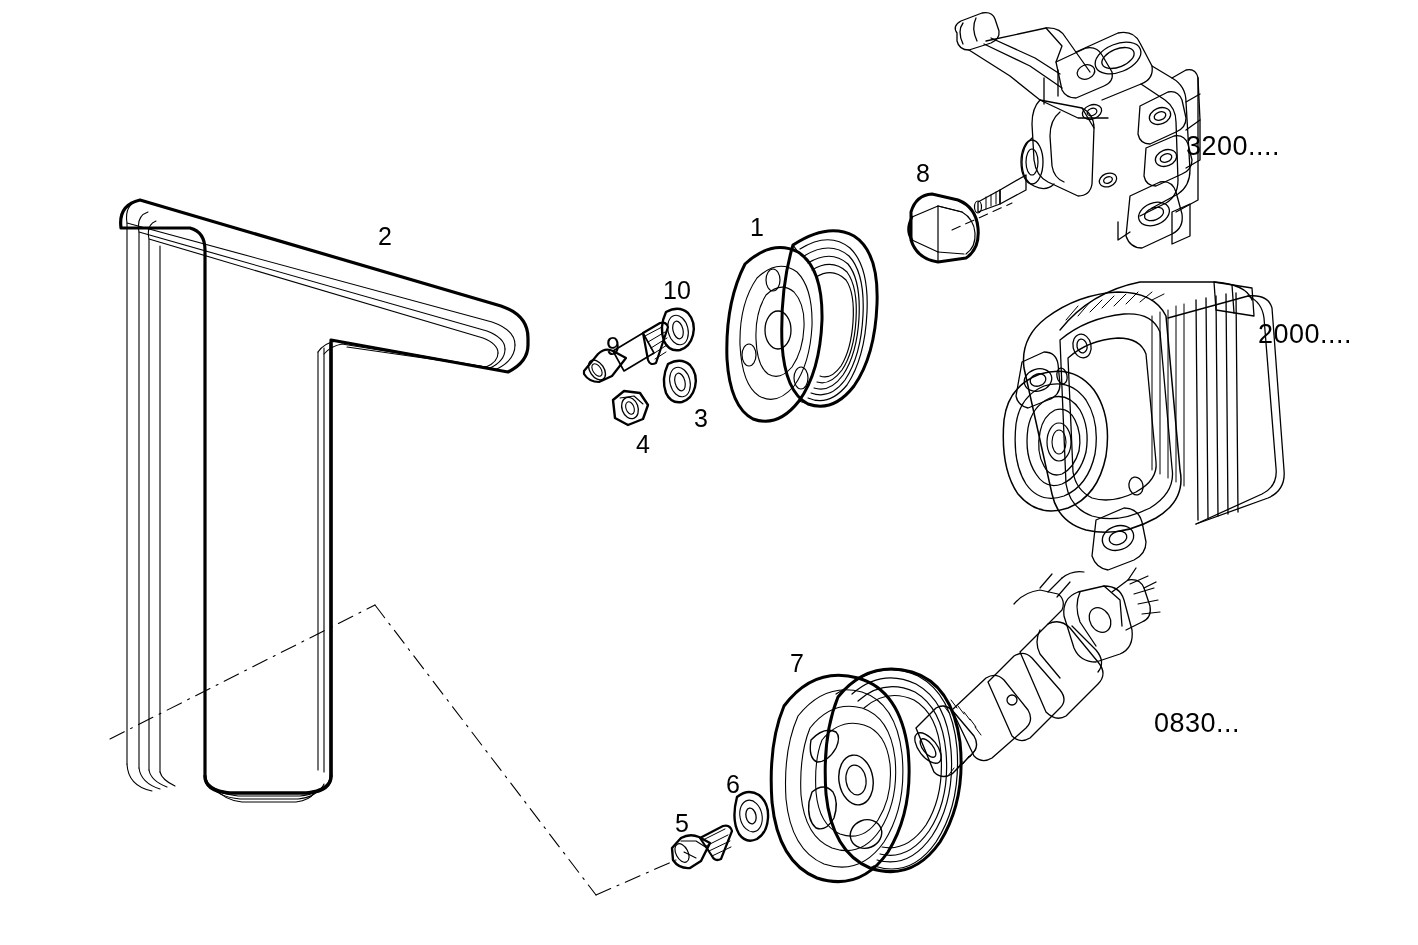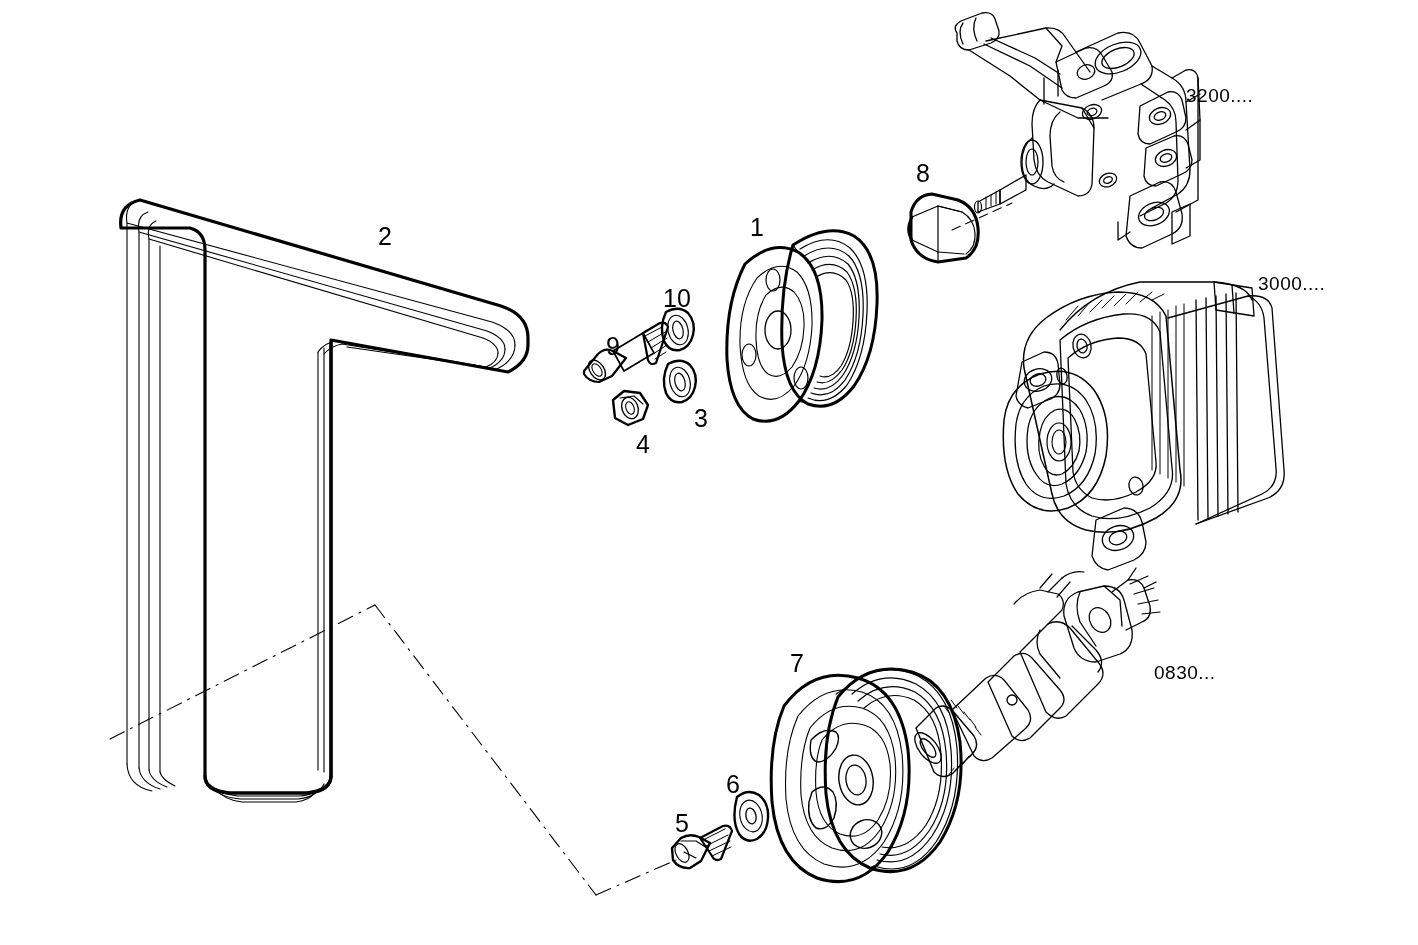--- a/index.html
+++ b/index.html
@@ -12,21 +12,21 @@
   }
   #stage svg{position:absolute;left:0;top:0;}
   .lbl{
     position:absolute;
     font-family:"Liberation Sans", sans-serif;
     color:#000;
     white-space:nowrap;
     user-select:none;
   }
   .callout{font-size:25px;}
-  .group-ref{font-size:19px;letter-spacing:0.5px;}
+  .group-ref{font-size:27px;letter-spacing:0.5px;margin-top:46px;}
 </style>
 </head>
 <body>
 
 <div id="stage">
 
   <svg width="1418" height="945" viewBox="0 0 1418 945" fill="none" stroke="#000" stroke-linejoin="round" stroke-linecap="round">
 
     <g>
 
@@ -422,19 +422,19 @@
 
   <div class="lbl callout" style="left:750px;top:213px;">1</div>
   <div class="lbl callout" style="left:378px;top:222px;">2</div>
   <div class="lbl callout" style="left:694px;top:404px;">3</div>
   <div class="lbl callout" style="left:636px;top:430px;">4</div>
   <div class="lbl callout" style="left:675px;top:809px;">5</div>
   <div class="lbl callout" style="left:726px;top:770px;">6</div>
   <div class="lbl callout" style="left:790px;top:649px;">7</div>
   <div class="lbl callout" style="left:916px;top:159px;">8</div>
   <div class="lbl callout" style="left:606px;top:332px;">9</div>
-  <div class="lbl callout" style="left:663px;top:284px;">10</div>
+  <div class="lbl callout" style="left:663px;top:276px;">10</div>
 
   <div class="lbl group-ref" style="left:1186px;top:85px;">3200....</div>
-  <div class="lbl group-ref" style="left:1258px;top:273px;">3000....</div>
+  <div class="lbl group-ref" style="left:1258px;top:273px;">2000....</div>
   <div class="lbl group-ref" style="left:1154px;top:662px;">0830...</div>
 
 </div>
 
 </body></html>

